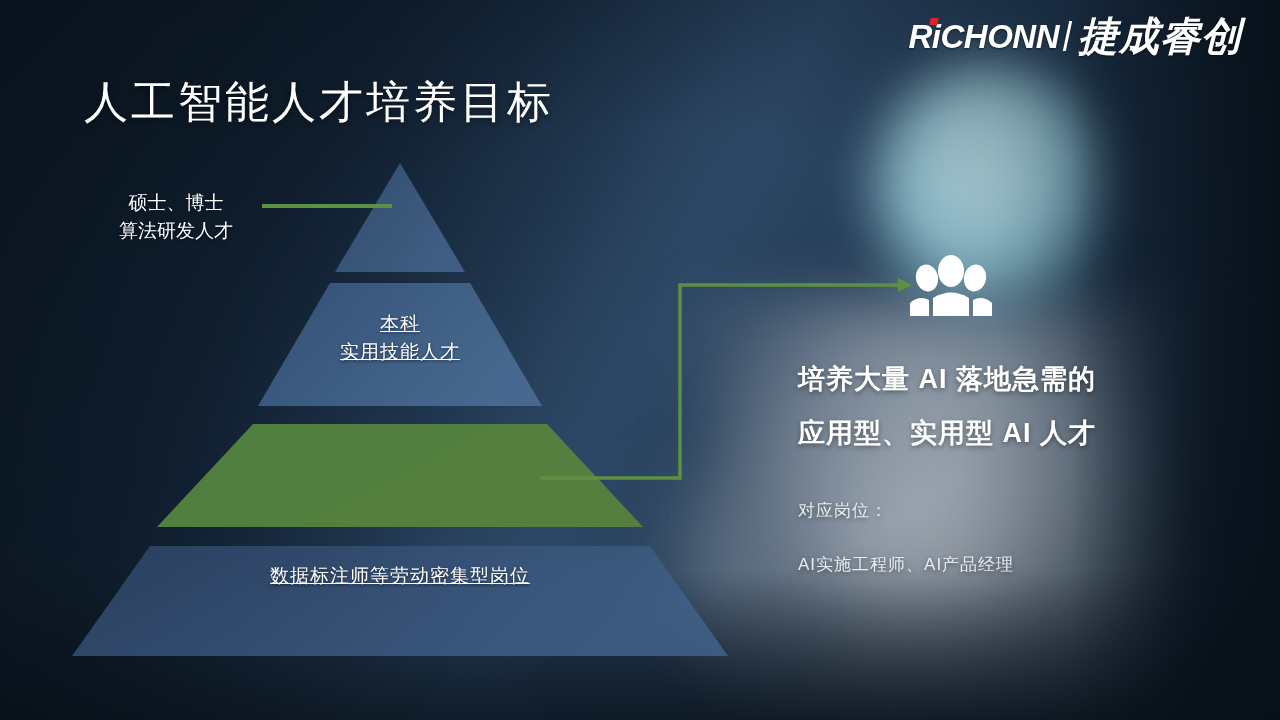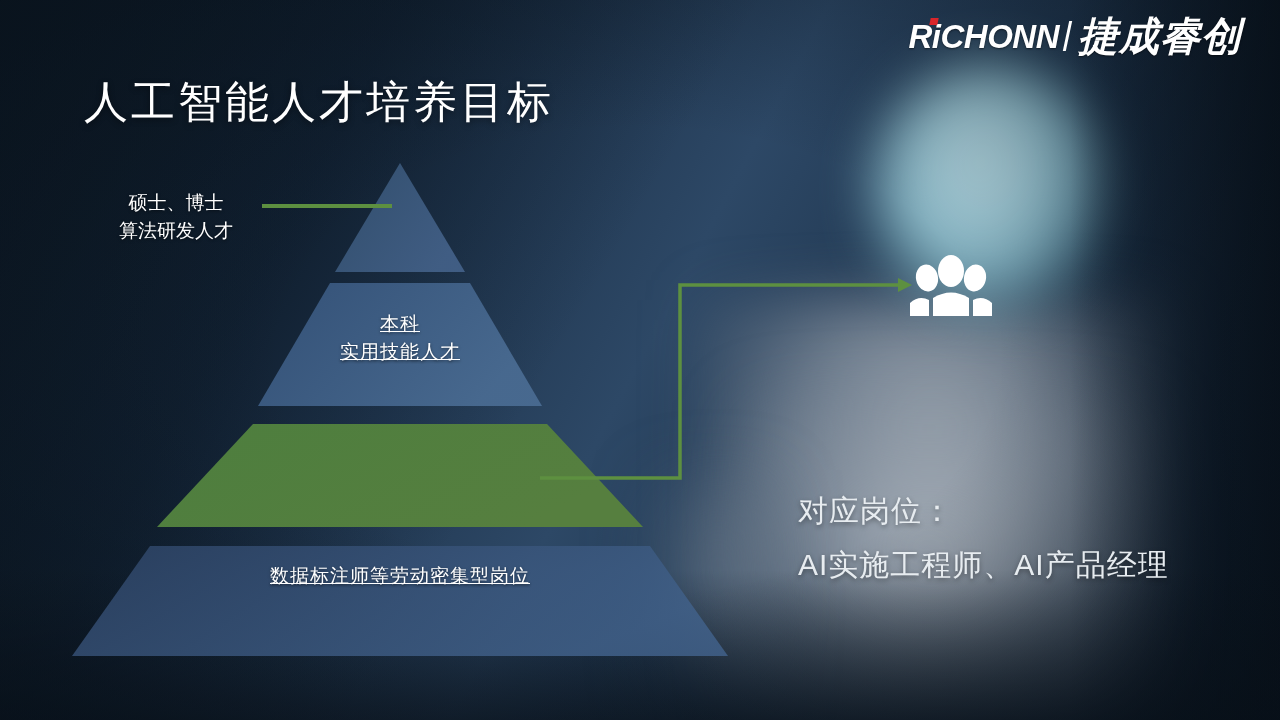--- a/index.html
+++ b/index.html
@@ -189,21 +189,21 @@
     font-weight: bold;
     letter-spacing: 1px;
     z-index: 30;
     text-shadow: 0 2px 5px rgba(0,0,0,0.4);
   }
   .rt-sub {
     position: absolute;
     left: 798px; top: 484px;
     width: 430px;
     color: #e7ecf0;
-    font-size: 30px;
+    font-size: 17px;
     line-height: 54px;
     letter-spacing: 1px;
     z-index: 30;
     text-shadow: 0 2px 5px rgba(0,0,0,0.4);
   }
 
   
   .people-icon {
     position: absolute;
     left: 910px; top: 254px;
@@ -295,19 +295,21 @@
   <svg class="people-icon" viewBox="0 0 82 62">
     <ellipse cx="41" cy="17" rx="13" ry="16" fill="#ffffff"></ellipse>
     <ellipse cx="17" cy="24" rx="11" ry="13.5" fill="#ffffff" transform="rotate(-12 17 24)"></ellipse>
     <ellipse cx="65" cy="24" rx="11" ry="13.5" fill="#ffffff" transform="rotate(12 65 24)"></ellipse>
     <path d="M 23,62 L 23,44 Q 41,33 59,44 L 59,62 Z" fill="#ffffff"></path>
     <path d="M 0,62 L 0,49 Q 9,41 19,46 L 19,62 Z" fill="#ffffff"></path>
     <path d="M 82,62 L 82,49 Q 73,41 63,46 L 63,62 Z" fill="#ffffff"></path>
   </svg>
 
   <div class="rt-main">
+    <div>培养大量 AI 落地急需的</div>
+    <div>应用型、实用型 AI 人才</div>
   </div>
   <div class="rt-sub">
     <div>对应岗位：</div>
     <div>AI实施工程师、AI产品经理</div>
   </div>
 
 </div>
 
 </body></html>

